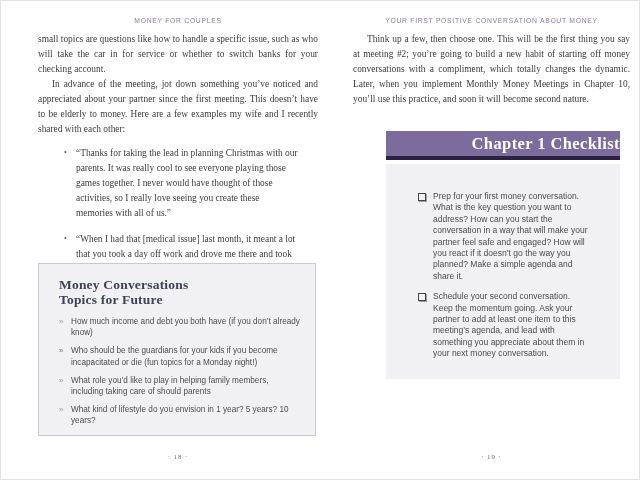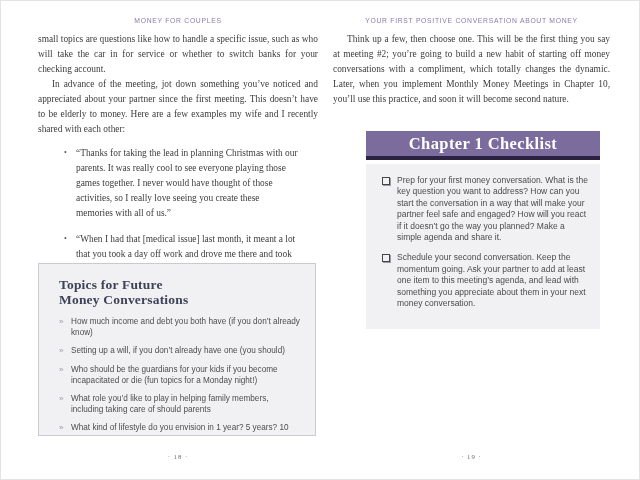--- a/index.html
+++ b/index.html
@@ -3,21 +3,21 @@
 <meta charset="utf-8">
 <style>
   html,body { margin:0; padding:0; background:#ffffff; }
   .spread {
     position:relative; width:640px; height:480px; box-sizing:border-box;
     background:#ffffff; border:1px solid #e3e3e6; overflow:hidden;
     font-family:"Liberation Serif", serif;
   }
   .page { position:absolute; top:0; height:480px; }
   .page-left  { left:37px;  width:280px; }
-  .page-right { left:332px; width:277px; }
+  .page-right { left:352px; width:277px; }
 
   .running-head {
     margin-top:16px; text-align:center;
     font-family:"Liberation Sans", sans-serif;
     font-size:6.8px; letter-spacing:0.7px; color:#8a7aa6;
   }
 
   .body-text {
     margin-top:8px; font-size:9.4px; line-height:15px;
     color:#3c3c3c; text-align:justify;
@@ -42,32 +42,32 @@
   .topics-list li {
     position:relative; padding-left:12px; margin-bottom:7px;
     font-family:"Liberation Sans", sans-serif;
     font-size:8.2px; line-height:11.2px; color:#4d4d4d;
   }
   .topics-list .marker { position:absolute; left:0; top:0; color:#9a9aa5; font-size:8px; }
 
   .banner {
     position:absolute; left:33px; top:130px; width:234px; box-sizing:border-box;
     background:#7c6b9d; border-bottom:4px solid #2b2140;
-    text-align:center; padding:3px 0 2px;
+    text-align:right; padding:3px 0 2px;
   }
   .banner-title {
     font-family:"Liberation Serif", serif; font-weight:bold;
     font-size:16.5px; line-height:20px; color:#ffffff; letter-spacing:0.4px;
   }
 
   .checklist-box {
     position:absolute; left:33px; top:163px; width:234px; box-sizing:border-box;
     background:#f1f1f4; padding:11px 12px 3px 16px; min-height:165px;
   }
-  .checklist { list-style:none; margin:0; padding:0; }
+  .checklist { list-style:none; margin:16px; padding:0; }
   .checklist li {
     position:relative; padding-left:15px; margin-bottom:9px;
     font-family:"Liberation Sans", sans-serif;
     font-size:8.5px; line-height:11.4px; color:#4b4b4b;
   }
   .checkbox {
     position:absolute; left:0; top:2px; width:6px; height:6px;
     border:1.1px solid #454545; background:#f1f1f4;
     box-shadow:1px 1px 0 #9a9aa5;
   }
@@ -101,31 +101,30 @@
         </li>
         <li>
           <span class="bullet">•</span>
           <span>“I’ve noticed you’ve been asking if I need anything, and how I’m doing, more often. It makes me feel cared for.”</span>
         </li>
       </ul>
     </div>
 
     <div class="topics-box">
       <div class="box-title">
+        <div>Money Conversations</div>
         <div>Topics for Future</div>
-        <div>Money Conversations</div>
       </div>
       <ul class="topics-list">
         <li>
           <span class="marker">»</span>
           <span>How much income and debt you both have (if you don’t already know)</span>
         </li>
         <li>
           <span class="marker">»</span>
-          <span>Setting up a will, if you don’t already have one (you should)</span>
         </li>
         <li>
           <span class="marker">»</span>
           <span>Who should be the guardians for your kids if you become incapacitated or die (fun topics for a Monday night!)</span>
         </li>
         <li>
           <span class="marker">»</span>
           <span>What role you’d like to play in helping family members, including taking care of should parents</span>
         </li>
         <li>

